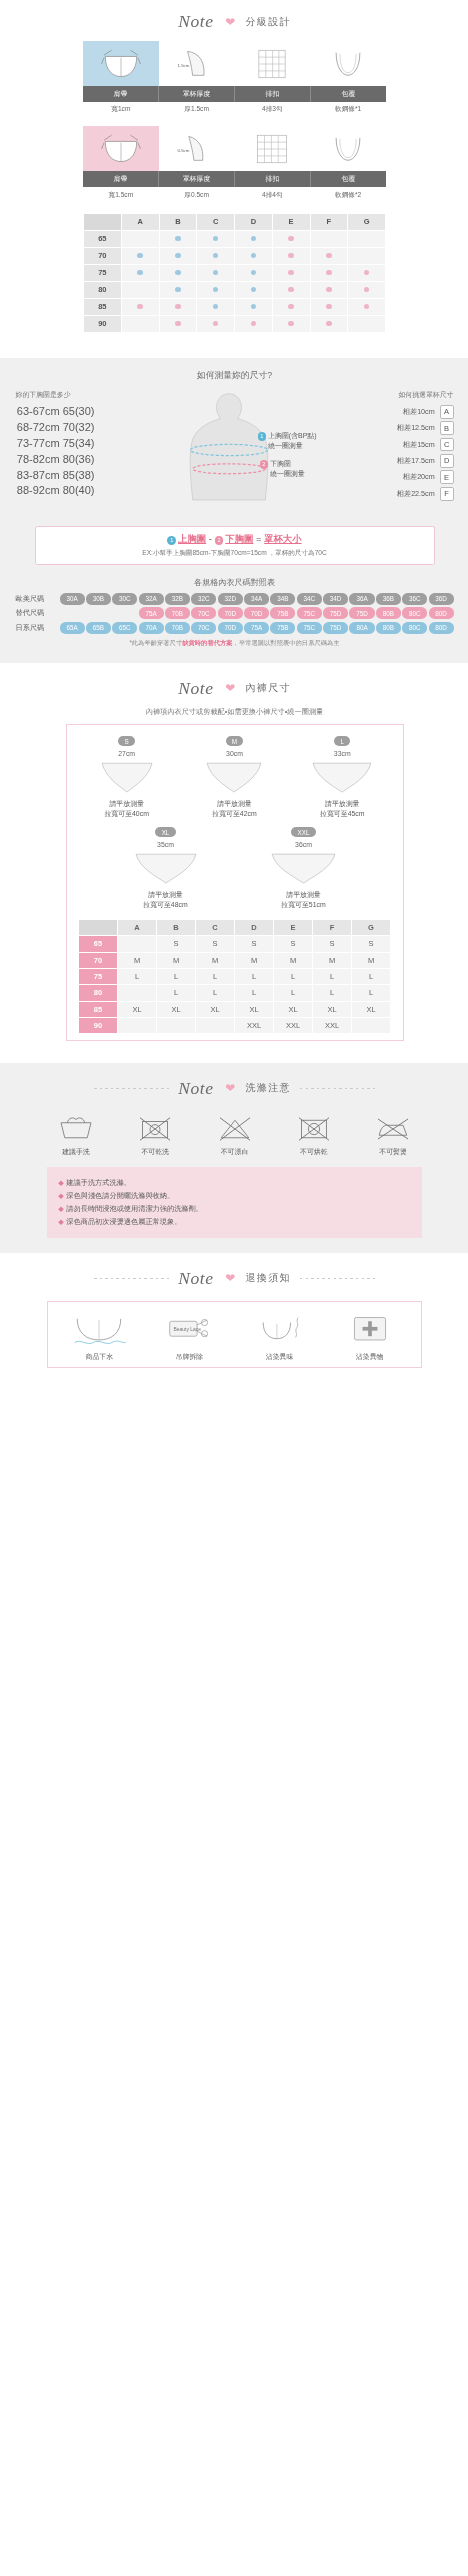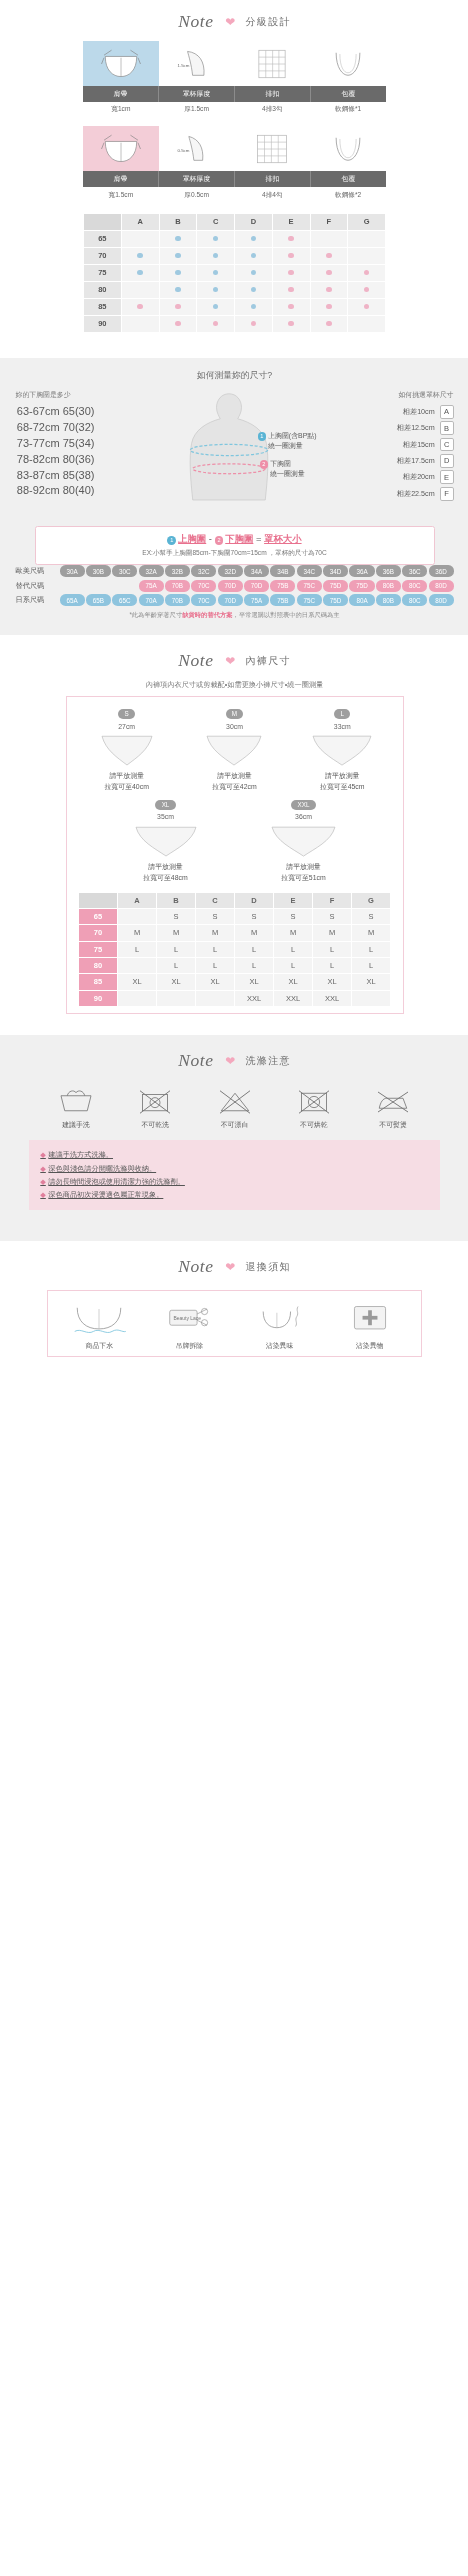--- a/index.html
+++ b/index.html
@@ -141,21 +141,21 @@
   .psize-table thead th { background:#e6e6e6; font-weight:bold; }
   .psize-table thead th.corner { background:#d9d9d9; }
   .psize-table tbody th { background:#ef9fb6; color:#fff; font-weight:bold; }
 
   
   .sec4 { background:#f0f0f0; padding:3.8px 0 15px; margin-top:6.3px; }
   .wash-row { display:flex; justify-content:center; gap:11.3px; margin:6.3px 0 2.5px; }
   .wash { width:68px; text-align:center; }
   .wash .cap { font-size:6.9px; color:#5a5a5a; margin-top:3.8px; }
   .wash-list {
-    width:411px; margin:10px auto 16px; background:#f6dde4; padding:7.5px 11.3px;text-decoration:underline;
+    width:375px; margin:10px auto 0; background:#f6dde4; padding:7.5px 11.3px;
   }
   .wash-list p { margin:3.1px 0; font-size:7.2px; color:#5a5a5a; }
   .wash-list .dmd { color:#e07f9c; margin-right:2.5px; }
 
   
   .sec5 { padding:3.8px 0 19px; }
   .ret-box { width:375px; margin:3.8px auto 0; border:1.3px solid #f3cdd9; padding:7.5px 6.3px 5px; }
   .ret-row { display:flex; justify-content:space-around; }
   .ret { width:81px; text-align:center; }
   .ret .cap { font-size:6.9px; color:#5a5a5a; margin-top:5px; }
@@ -420,20 +420,21 @@
       <div class="f1">
         <span class="num-badge">1</span><b>上胸圍</b>
         <span>-</span>
         <span class="num-badge pink">2</span><b>下胸圍</b>
         <span>=</span>
         <b>罩杯大小</b>
       </div>
       <div class="f2">EX:小幫手上胸圍85cm-下胸圍70cm=15cm ，罩杯的尺寸為70C</div>
     </div>
 
+    <div class="conv-title">各規格內衣尺碼對照表</div>
     <div class="conv">
       <div class="conv-row">
         <div class="rl">歐美尺碼</div>
         <div class="rc" id="conv-0">
             <div class="chip gray">30A</div>
             <div class="chip gray">30B</div>
             <div class="chip gray">30C</div>
             <div class="chip gray">32A</div>
             <div class="chip gray">32B</div>
             <div class="chip gray">32C</div>

